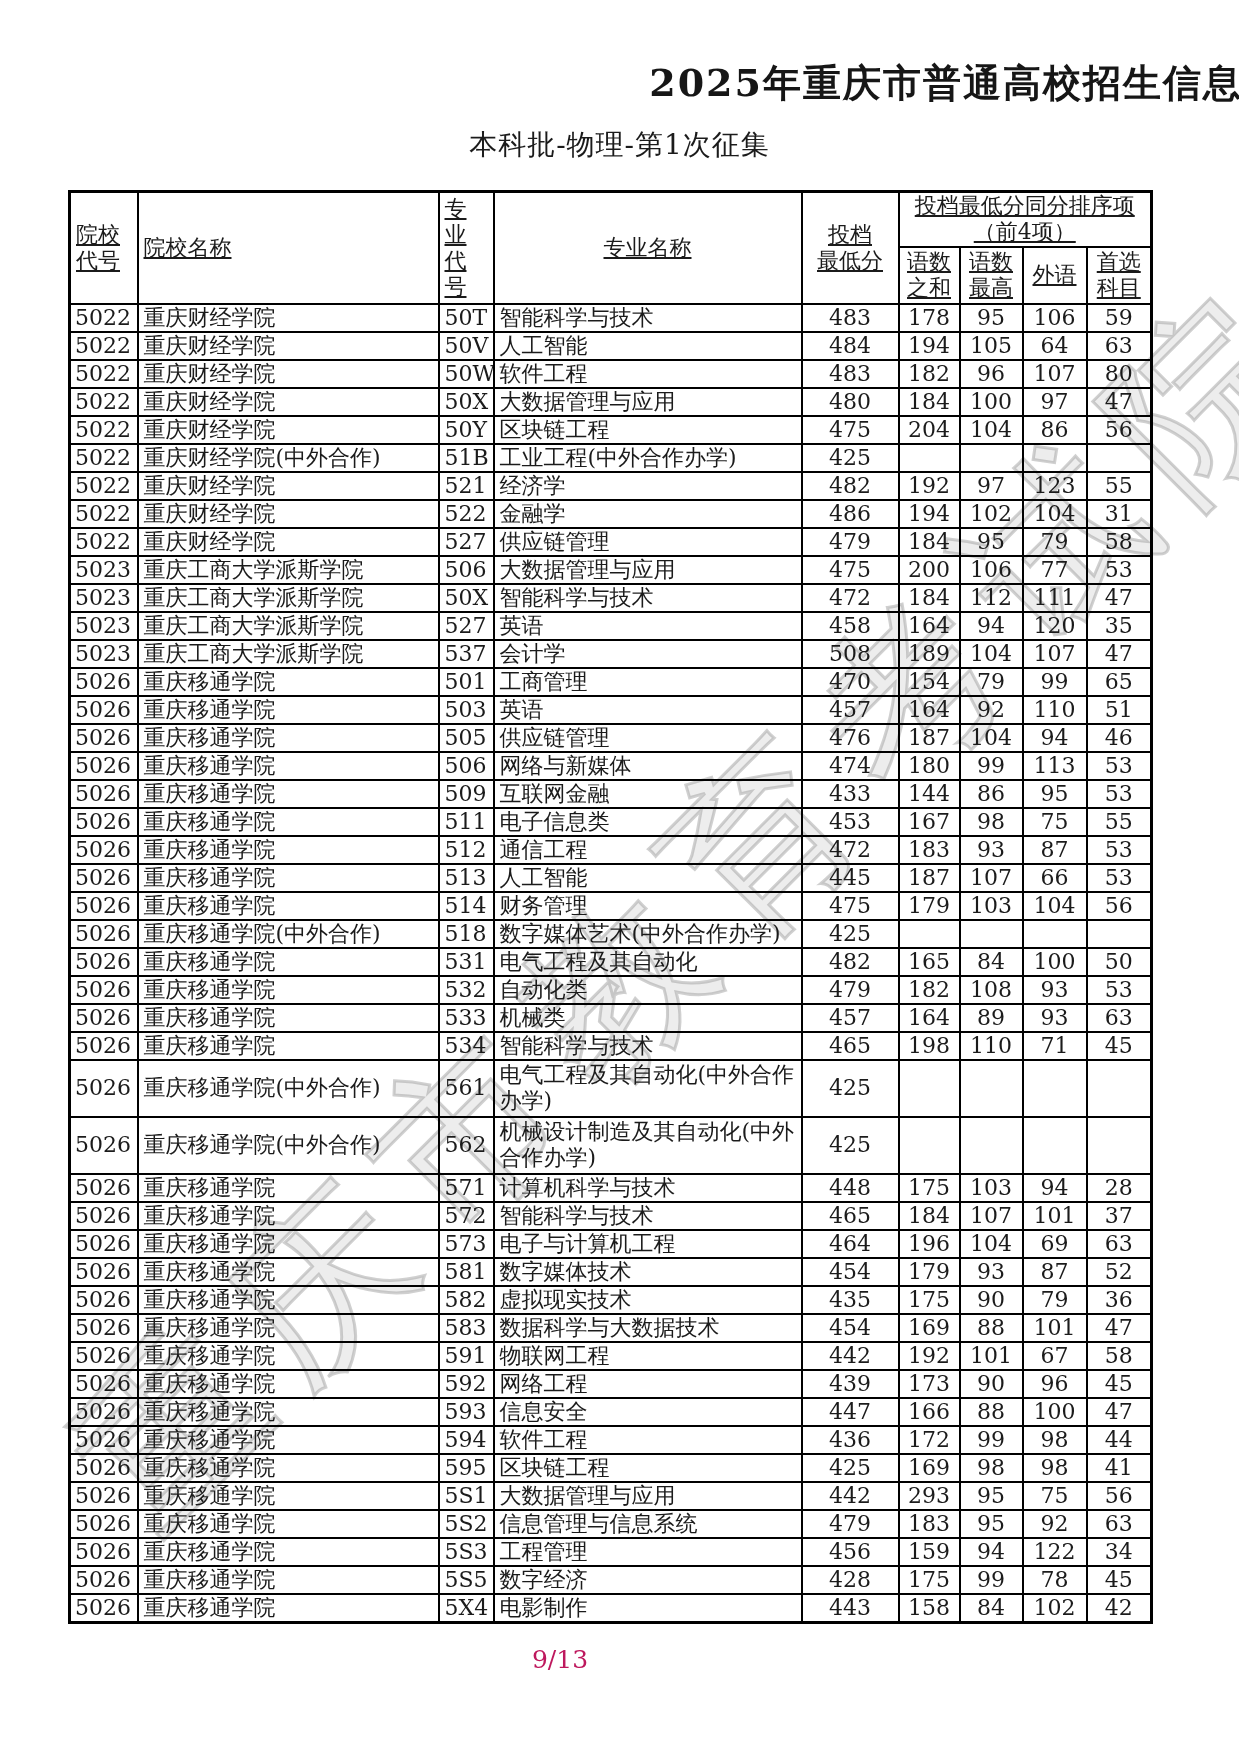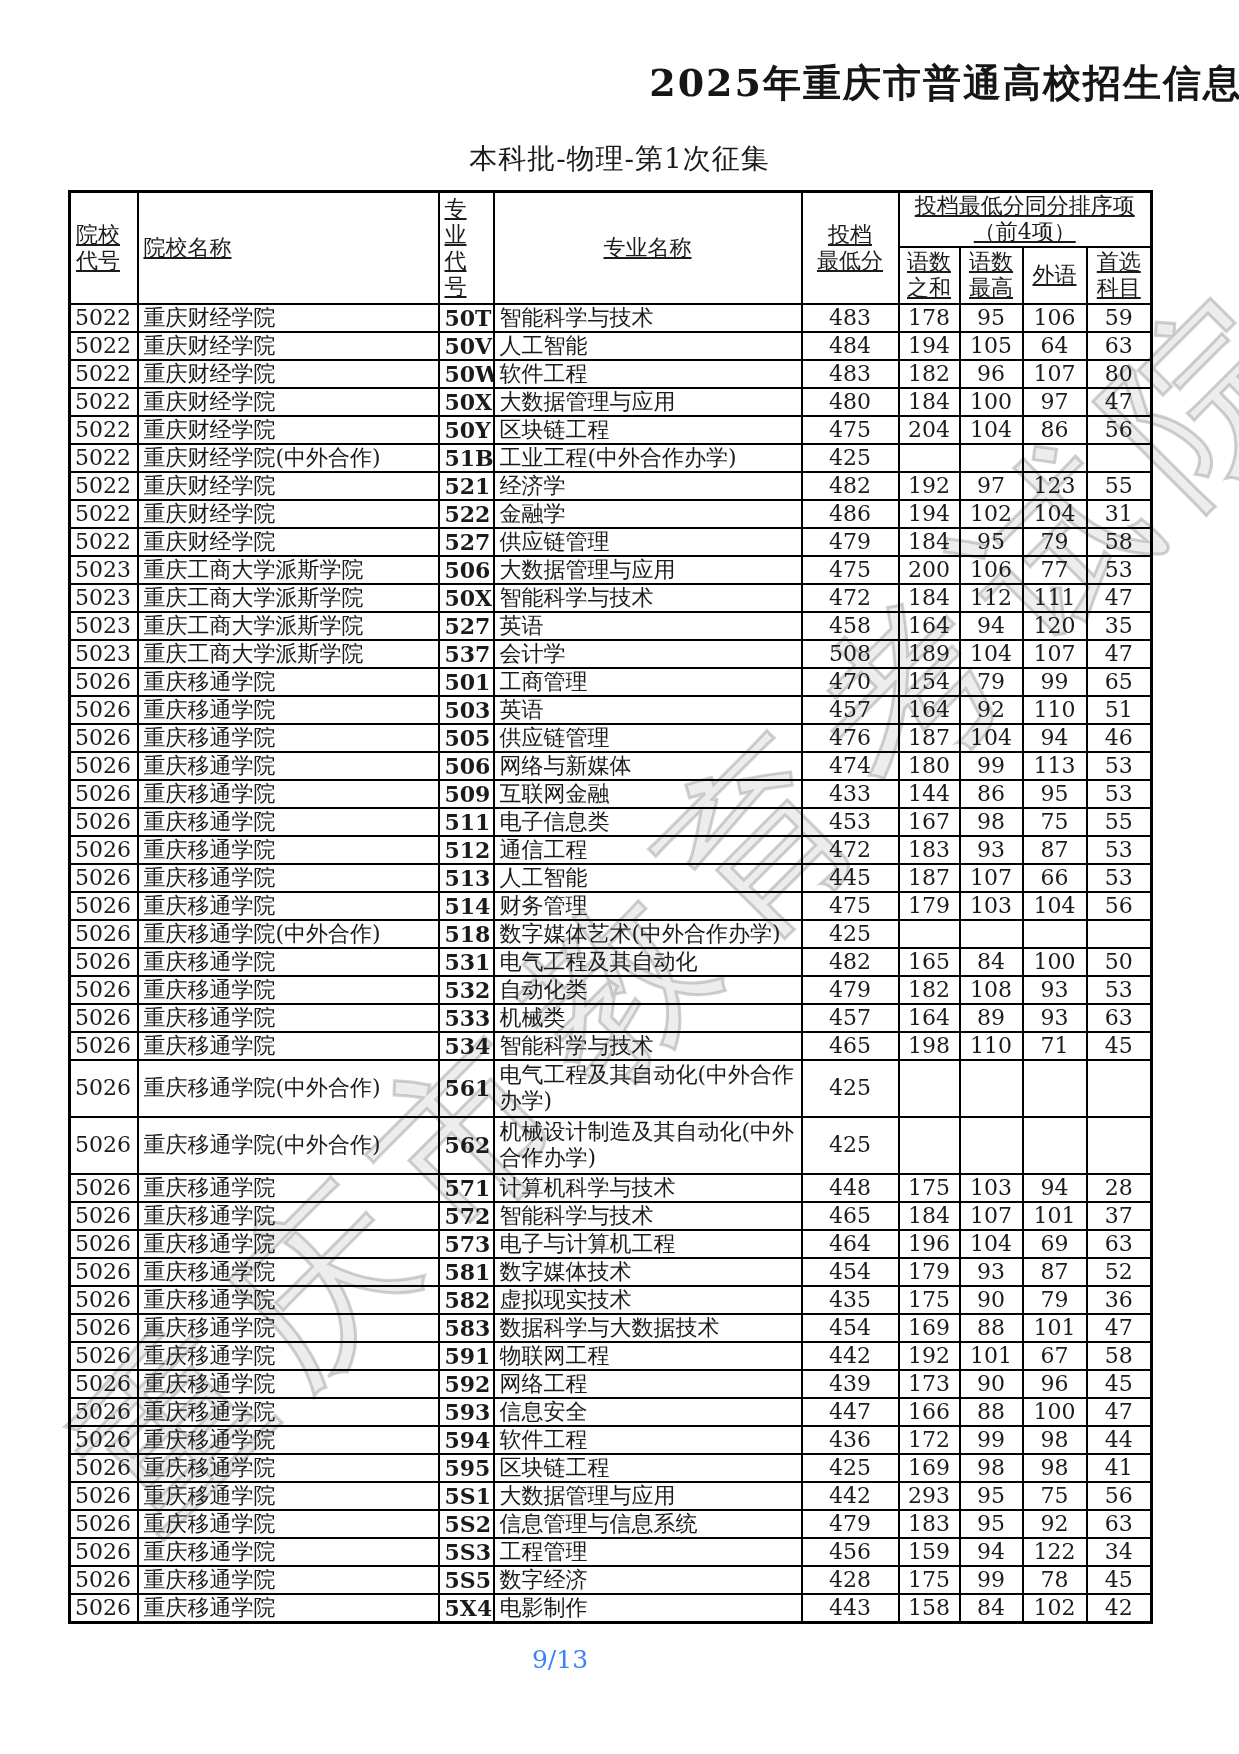--- a/index.html
+++ b/index.html
@@ -12,21 +12,21 @@
     overflow:hidden;
   }
   .page-title{
     position:absolute;top:58px;left:0;width:1239px;
     text-align:right;font-size:38px;font-weight:bold;
     letter-spacing:2px;color:#161616;margin-left:44px;
   }
   .page-subtitle{
     position:absolute;top:126px;left:0;width:1239px;
     text-align:center;font-size:28px;font-weight:normal;
-    letter-spacing:1px;color:#1b1b1b;margin-top:14px;
+    letter-spacing:1px;color:#1b1b1b;
   }
   .watermark{
     position:absolute;left:700px;top:905px;
     transform:translate(-50%,-50%) rotate(-45deg);
     font-size:178px;letter-spacing:30px;white-space:nowrap;
     color:rgba(175,175,175,0.22);
     -webkit-text-stroke:3px rgba(150,150,150,0.45);
     z-index:1;pointer-events:none;
   }
   .admission-table{
@@ -49,30 +49,30 @@
   thead tr.h1{height:55px;}
   thead tr.h2{height:57px;}
   th.al,td.al{text-align:left;}
   th.ac,td.ac{text-align:center;}
   tbody tr{height:16px;}
   tbody tr.tall{height:57px;}
   tbody td{line-height:26px;white-space:nowrap;vertical-align:middle;}
   tbody tr.tall td{white-space:normal;}
   tbody td:nth-child(1){text-align:left;padding-left:4px;}
   tbody td:nth-child(2){text-align:left;margin-left:20px;}
-  tbody td:nth-child(3){text-align:left;font-weight:bold;}
+  tbody td:nth-child(3){text-align:left;}
   tbody td:nth-child(4){text-align:left;}
   tbody td:nth-child(5),
   tbody td:nth-child(6),
   tbody td:nth-child(7),
   tbody td:nth-child(8),
   tbody td:nth-child(9){text-align:center;}
   .page-footer{
     position:absolute;top:1645px;left:0;width:1120px;
-    text-align:center;font-size:25px;color:#3b82f6;
+    text-align:center;font-size:25px;color:#be185d;
     z-index:2;
   }
 </style>
 </head>
 <body>
 
 <div class="watermark">重庆市教育考试院</div>
 
 <div class="page-title">2025年重庆市普通高校招生信息表</div>
 <div class="page-subtitle">本科批-物理-第1次征集</div>

